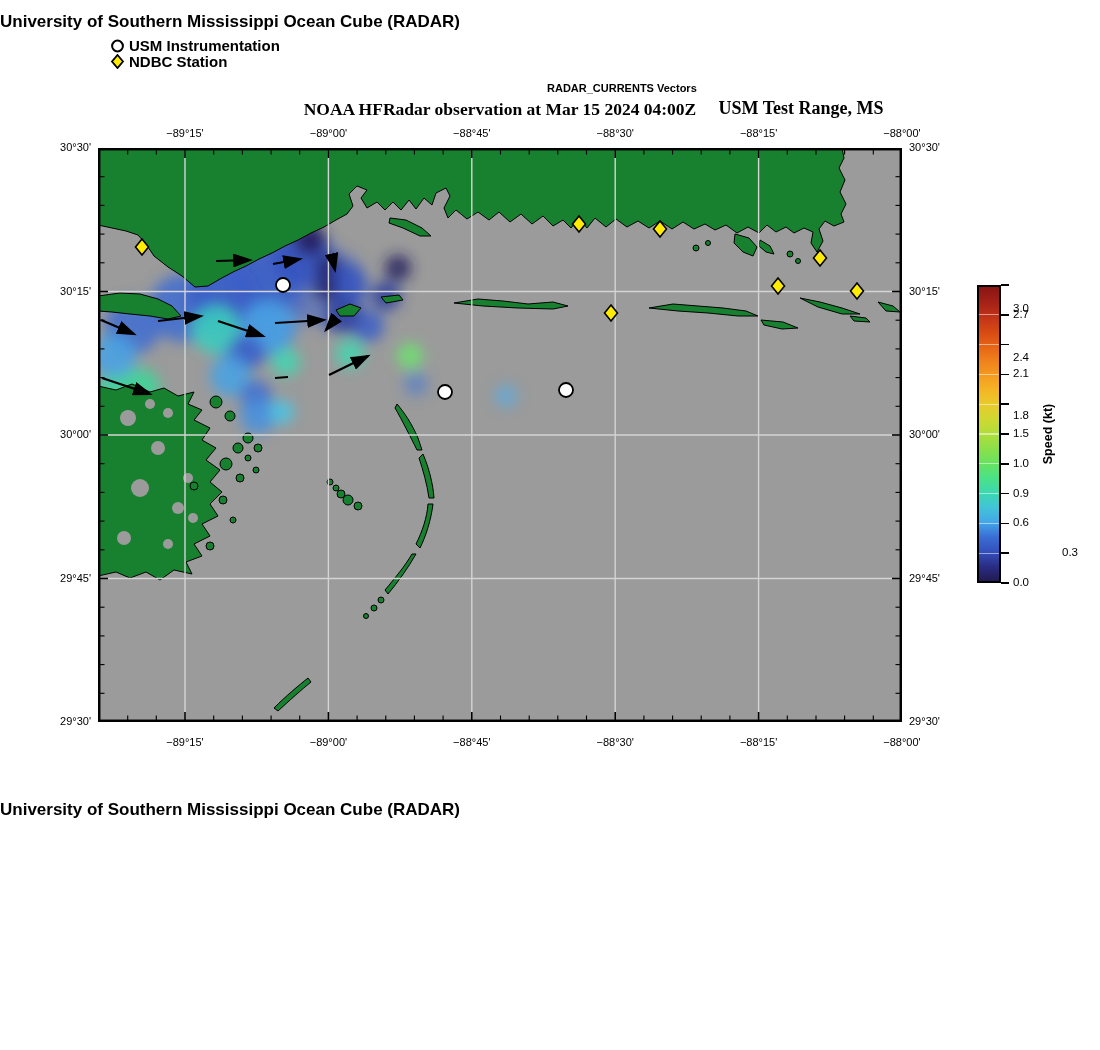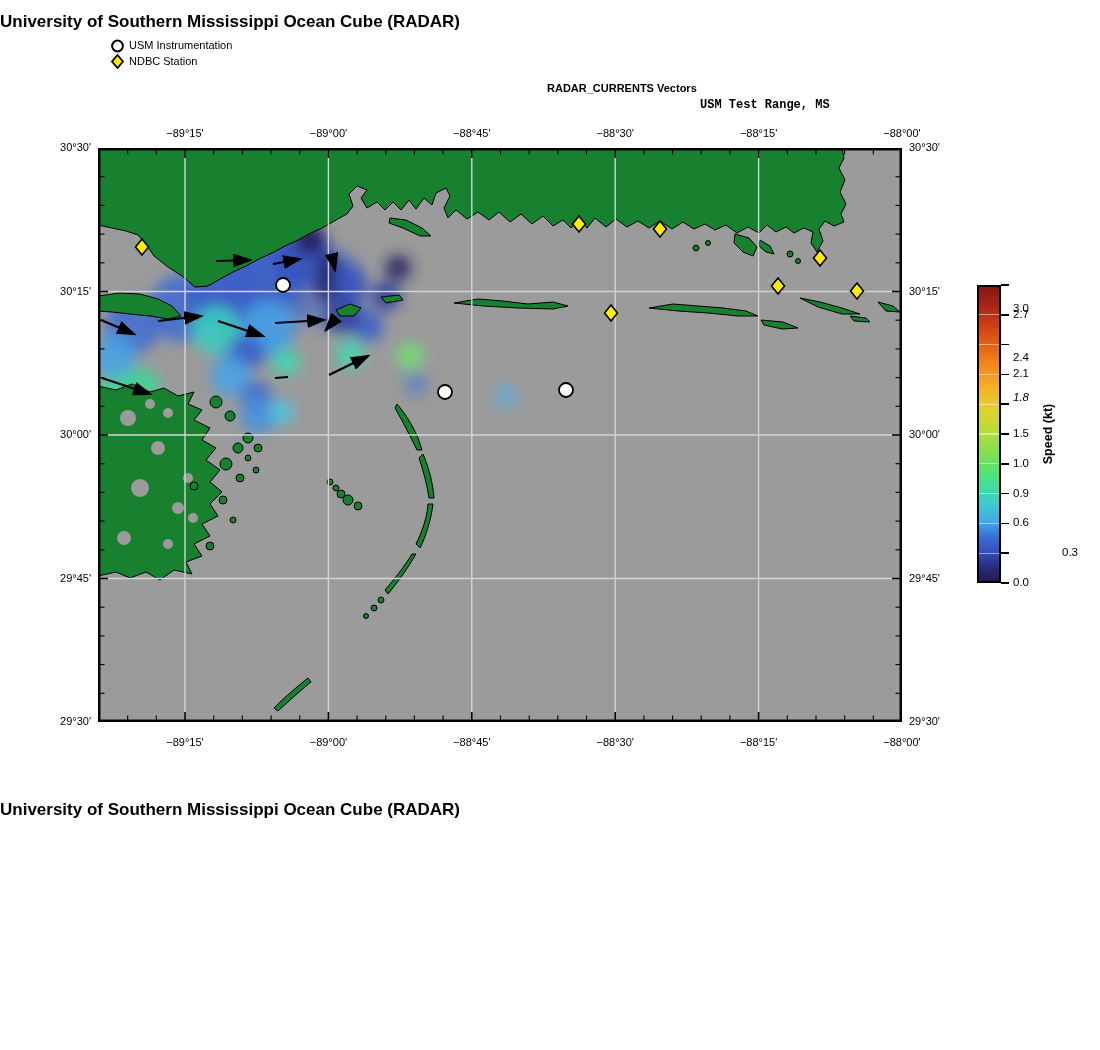--- a/index.html
+++ b/index.html
@@ -1,25 +1,25 @@
 <!DOCTYPE html>
 <html><head>
 <meta charset="utf-8">
 <style>
   html,body{margin:0;padding:0;background:#fff;}
   .page{position:relative;width:1100px;height:1050px;background:#ffffff;overflow:hidden;
         font-family:"Liberation Sans","DejaVu Sans",sans-serif;color:#000;}
   .title{position:absolute;left:0;width:1000px;text-align:left;font-size:17px;font-weight:bold;}
   .subtitle{position:absolute;left:0;width:1000px;text-align:center;
             font-family:"Liberation Serif","DejaVu Serif",serif;font-size:17.5px;font-weight:bold;}
-  .region-label{position:absolute;left:700px;width:202px;text-align:left;
-            font-family:Liberation Mono, monospace;font-size:12px;font-weight:bold;}
+  .region-label{position:absolute;left:700px;width:202px;text-align:center;
+            font-family:Liberation Serif, serif;font-size:18px;font-weight:bold;}
   .legend{position:absolute;left:110px;top:37px;}
   .legend-row{display:flex;align-items:center;height:16px;}
-  .legend-label{font-size:11px;font-weight:normal;margin-left:4px;}
+  .legend-label{font-size:15px;font-weight:bold;margin-left:4px;}
   .sym{width:15px;height:15px;flex:0 0 15px;}
   .vecbox{position:absolute;left:547px;top:40px;width:349px;height:38px;border:2px solid #000;box-sizing:border-box;}
   .vec-caption{position:absolute;left:547px;top:82px;font-size:11px;font-weight:bold;}
   .map-wrap{position:absolute;left:98px;top:148px;width:804px;height:574px;}
   .axis-label{position:absolute;font-size:11px;white-space:nowrap;}
   .cbar{position:absolute;box-sizing:border-box;border:2px solid #000;}
   .cbar-tick{position:absolute;background:#000;}
   .cbar-ticklabel{position:absolute;font-size:11.5px;}
   .cbar-gridline{position:absolute;background:rgba(255,255,255,0.5);}
   .cbar-title{position:absolute;width:90px;height:14px;text-align:center;font-size:12.5px;font-weight:bold;
@@ -42,20 +42,21 @@
     <div class="legend-row">
       <svg class="sym" viewBox="0 0 15 15">
         <path d="M7.5,1 L13,7.5 L7.5,14 L2,7.5 Z" fill="#ffec00" stroke="#000" stroke-width="1.8"></path>
       </svg>
       <span class="legend-label">NDBC Station</span>
     </div>
   </div>
 
   <div class="vec-caption">RADAR_CURRENTS Vectors</div>
 
+  <div class="subtitle" style="top:99px">NOAA HFRadar observation at Mar 15 2024 04:00Z</div>
   <div class="region-label" style="top:98px">USM Test Range, MS</div>
 
   <div class="map-wrap">
     <svg id="map-svg" width="804" height="574" viewBox="0 0 804 574">
         <defs>
           <marker id="ah" viewBox="0 0 10 7" refX="8.5" refY="3.5" markerWidth="9" markerHeight="6.3" orient="auto">
             <path d="M0,0 L10,3.5 L0,7 Z" fill="#000"></path>
           </marker>
           <filter id="bl" x="-80%" y="-80%" width="260%" height="260%">
             <feGaussianBlur stdDeviation="7"></feGaussianBlur>
@@ -320,21 +321,21 @@
       <div class="cbar-tick" style="left: 1001px; top: 314px; width: 8px; height: 1.6px;"></div>
       <div class="cbar-ticklabel" style="left: 1013px; top: 307.8px;">2.7</div>
       <div class="cbar-gridline" style="left: 979px; top: 314.1px; width: 20px; height: 1.4px;"></div>
       <div class="cbar-tick" style="left: 1001px; top: 343.8px; width: 8px; height: 1.6px;"></div>
       <div class="cbar-ticklabel" style="left: 1013px; top: 351px;">2.4</div>
       <div class="cbar-gridline" style="left: 979px; top: 343.9px; width: 20px; height: 1.4px;"></div>
       <div class="cbar-tick" style="left: 1001px; top: 373.6px; width: 8px; height: 1.6px;"></div>
       <div class="cbar-ticklabel" style="left: 1013px; top: 367.4px;">2.1</div>
       <div class="cbar-gridline" style="left: 979px; top: 373.7px; width: 20px; height: 1.4px;"></div>
       <div class="cbar-tick" style="left: 1001px; top: 403.4px; width: 8px; height: 1.6px;"></div>
-      <div class="cbar-ticklabel" style="left: 1013px; top: 391px; font-style: italic;">1.8</div>
+      <div class="cbar-ticklabel" style="left: 1013px; top: 409px;">1.8</div>
       <div class="cbar-gridline" style="left: 979px; top: 403.5px; width: 20px; height: 1.4px;"></div>
       <div class="cbar-tick" style="left: 1001px; top: 433.2px; width: 8px; height: 1.6px;"></div>
       <div class="cbar-ticklabel" style="left: 1013px; top: 427px;">1.5</div>
       <div class="cbar-gridline" style="left: 979px; top: 433.3px; width: 20px; height: 1.4px;"></div>
       <div class="cbar-tick" style="left: 1001px; top: 463px; width: 8px; height: 1.6px;"></div>
       <div class="cbar-ticklabel" style="left: 1013px; top: 456.8px;">1.0</div>
       <div class="cbar-gridline" style="left: 979px; top: 463.1px; width: 20px; height: 1.4px;"></div>
       <div class="cbar-tick" style="left: 1001px; top: 492.8px; width: 8px; height: 1.6px;"></div>
       <div class="cbar-ticklabel" style="left: 1013px; top: 486.6px;">0.9</div>
       <div class="cbar-gridline" style="left: 979px; top: 492.9px; width: 20px; height: 1.4px;"></div>

